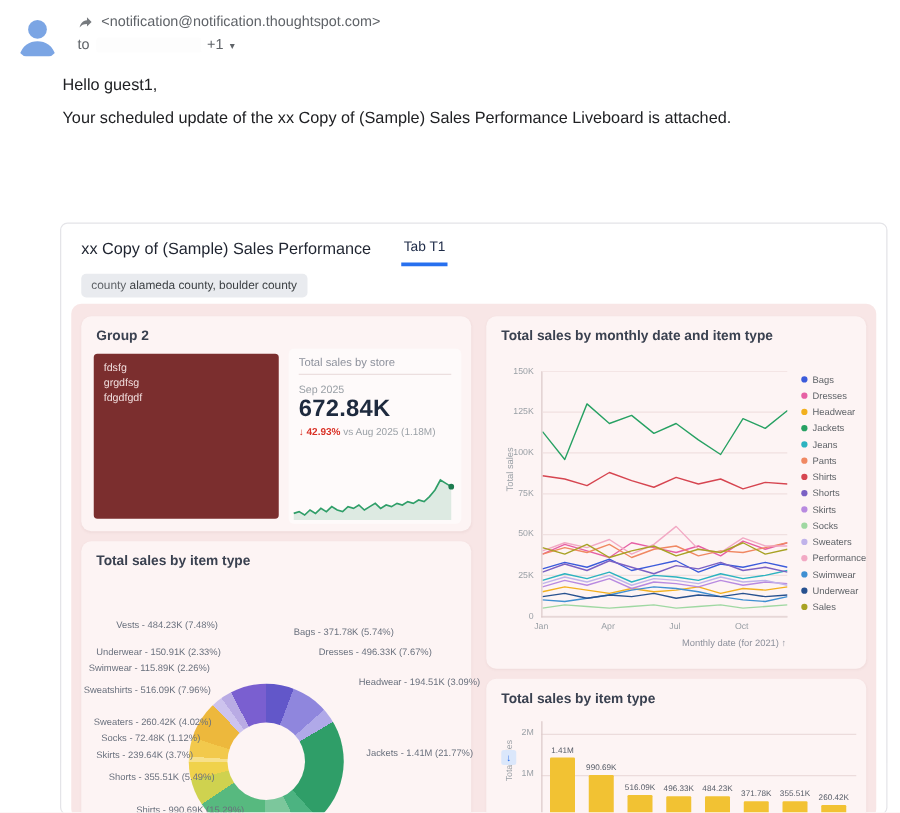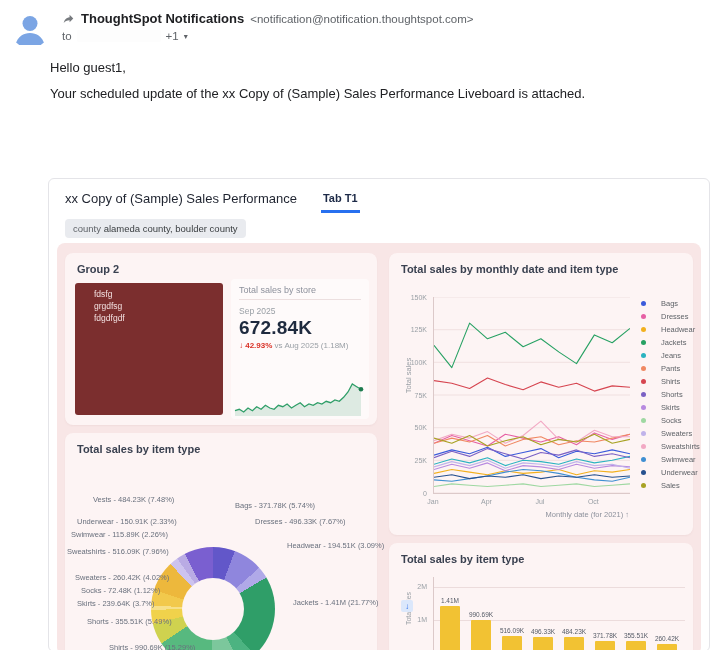--- a/index.html
+++ b/index.html
@@ -24,34 +24,34 @@
   
   .greeting{position:absolute;left:50px;top:60px;font-size:13px}
   .message{position:absolute;left:50px;top:86px;font-size:13px}
   .description{position:absolute;left:50px;top:112px;font-size:13px}
   .view-btn{position:absolute;left:50px;top:134px;background:var(--accent-blue,#2468eb);color:#fff;font-size:12.5px;font-weight:500;padding:8px 18px;border:none;border-radius:18px;cursor:pointer;font-family:inherit}
 
   
   .attachment{position:absolute;left:48px;top:178px;width:660px;height:472px;background:#fff;border:1px solid #e4e4e8;border-radius:6px}
   .lb-header{position:absolute;left:16px;top:12px;display:flex;align-items:flex-start;gap:24px}
   .lb-title{font-size:13px;font-weight:500;color:#1f2430}
-  .lb-tab{font-size:11px;font-weight:700;color:#1d2a47;padding:1px 2px 6px;border-bottom:3px solid var(--tab-underline,#2770ef)}
+  .lb-tab{font-size:11px;font-weight:400;color:#1d2a47;padding:1px 2px 6px;border-bottom:3px solid var(--tab-underline,#2770ef)}
   .lb-chip{position:absolute;left:16px;top:40px;background:#e9ebef;border-radius:4px;padding:4px 8px;font-size:9.5px;color:#5f6368;white-space:nowrap}
   .lb-chip b{color:#3c4043;font-weight:400}
   .lb-pink{position:absolute;left:8px;top:64px;width:644px;height:412px;background:var(--pink-bg,#f8e6e6);border-radius:8px}
 
   .card{position:absolute;background:var(--card-bg,#fdf4f4);border-radius:8px;box-shadow:0 1px 2px rgba(120,60,60,.06)}
   .card-title{position:absolute;left:12px;top:10px;font-size:11px;font-weight:700;color:#3a4150;white-space:nowrap}
   #cardA{left:16px;top:74px;width:312px;height:172px}
   #cardB{left:16px;top:254px;width:312px;height:246px}
   #cardC{left:340px;top:74px;width:304px;height:282px}
   #cardD{left:340px;top:364px;width:304px;height:128px}
 
   
-  .treemap{position:absolute;left:10px;top:30px;width:148px;height:132px;background:var(--treemap,#7b2e2e);border-radius:3px;padding:6px 19px;box-sizing:border-box;color:#f2dfdf;font-size:8.5px;line-height:1.4}
+  .treemap{position:absolute;left:10px;top:30px;width:148px;height:132px;background:var(--treemap,#7b2e2e);border-radius:3px;padding:6px 8px;box-sizing:border-box;color:#f2dfdf;font-size:8.5px;line-height:1.4}
   .kpi{position:absolute;left:166px;top:26px;width:138px;height:140px;background:#fefafa;border-radius:4px;padding:6px 8px 0;box-sizing:border-box}
   .kpi-title{font-size:9px;color:#8d919c;padding-bottom:4px;border-bottom:1px solid #ecdfdf}
   .kpi-period{margin-top:6px;font-size:8.5px;color:#9aa0a6}
   .kpi-value{font-size:19px;font-weight:700;color:#1e2a3e;margin-top:1px;letter-spacing:.2px}
   .kpi-change{font-size:8px;margin-top:2px;white-space:nowrap}
   .kpi-change .neg{color:var(--negative-red,#d93025);font-weight:700}
   .kpi-change .cmp{color:#9aa0a6}
   .spark{position:absolute;left:2px;bottom:2px;width:134px;height:44px}
 
   
@@ -59,21 +59,21 @@
   .donut::after{content:"";position:absolute;left:31px;top:31px;width:62px;height:62px;border-radius:50%;background:var(--card-bg,#fdf4f4)}
   .pie-label{position:absolute;font-size:7.5px;color:#69707d;white-space:nowrap}
 
   
   .line-plot{position:absolute;left:44px;top:44px;width:196px;height:196px;border-left:1px solid #dcc9c9;border-bottom:1px solid #dcc9c9}
   .line-ytick{position:absolute;left:4px;width:34px;text-align:right;font-size:7px;color:#9aa0a6}
   .line-xtick{position:absolute;top:245px;width:22px;text-align:center;font-size:7px;color:#9aa0a6}
   .line-xlabel{position:absolute;left:44px;top:257px;width:196px;text-align:right;font-size:7.5px;color:#8d919c}
   .line-ylabel{position:absolute;left:-9px;top:118px;width:56px;transform:rotate(-90deg);font-size:7.5px;color:#9aa0a6;text-align:center}
   .legend{position:absolute;left:252px;top:44px}
-  .legend-row{display:flex;align-items:center;gap:15px;height:13px}
+  .legend-row{display:flex;align-items:center;gap:4px;height:13px}
   .legend-dot{width:5px;height:5px;border-radius:50%;flex:none}
   .legend-label{font-size:7.5px;color:#5f6368;white-space:nowrap}
 
   
   .bar-plot{position:absolute;left:44px;top:34px;width:252px;height:76px;border-left:1px solid #dcc9c9}
   .bar{position:absolute;width:20px;background:var(--bar-yellow,#f2c233);border-radius:1px 1px 0 0}
   .bar-label{position:absolute;width:32px;text-align:center;font-size:6.5px;color:#555b66;white-space:nowrap}
   .grid-h{position:absolute;left:44px;width:252px;height:1px;background:#ecdcdc}
   .bar-ytick{position:absolute;left:20px;width:18px;text-align:right;font-size:7px;color:#9aa0a6}
   .bar-ylabel{position:absolute;left:-6px;top:62px;width:50px;transform:rotate(-90deg);font-size:7px;color:#9aa0a6;text-align:center}
@@ -88,21 +88,20 @@
     <svg viewBox="0 0 40 40">
       <circle cx="20" cy="15.5" r="7.5" fill="#7ba5e4"></circle>
       <path d="M5.5 37c1.8-8.5 8.2-12 14.5-12s12.7 3.5 14.5 12z" fill="#7ba5e4"></path>
     </svg>
   </div>
 
   <div class="sender-row">
     <svg class="fwd-icon" viewBox="0 0 24 24">
       <path d="M14 8.7V5.2L20.8 12 14 18.8v-3.6c-4.9 0-8.3 1.6-10.8 5 1-5 4.1-9.8 10.8-10.5z"></path>
     </svg>
-    <span class="sender-name">ThoughtSpot Notifications</span>
     <span class="sender-email">&lt;notification@notification.thoughtspot.com&gt;</span>
   </div>
 
 
   <div class="to-row">
     <span>to</span>
     <span class="redacted"></span>
     <span>+1</span>
     <span class="caret">▾</span>
   </div>
@@ -248,21 +247,21 @@
           <div class="legend-row">
             <span class="legend-dot" style="background: rgb(159, 216, 162);"></span>
             <span class="legend-label">Socks</span>
           </div>
           <div class="legend-row">
             <span class="legend-dot" style="background: rgb(192, 179, 234);"></span>
             <span class="legend-label">Sweaters</span>
           </div>
           <div class="legend-row">
             <span class="legend-dot" style="background: rgb(242, 169, 196);"></span>
-            <span class="legend-label">Sweatshirts</span>
+            <span class="legend-label">Performance</span>
           </div>
           <div class="legend-row">
             <span class="legend-dot" style="background: rgb(63, 143, 210);"></span>
             <span class="legend-label">Swimwear</span>
           </div>
           <div class="legend-row">
             <span class="legend-dot" style="background: rgb(39, 81, 143);"></span>
             <span class="legend-label">Underwear</span>
           </div>
           <div class="legend-row">

